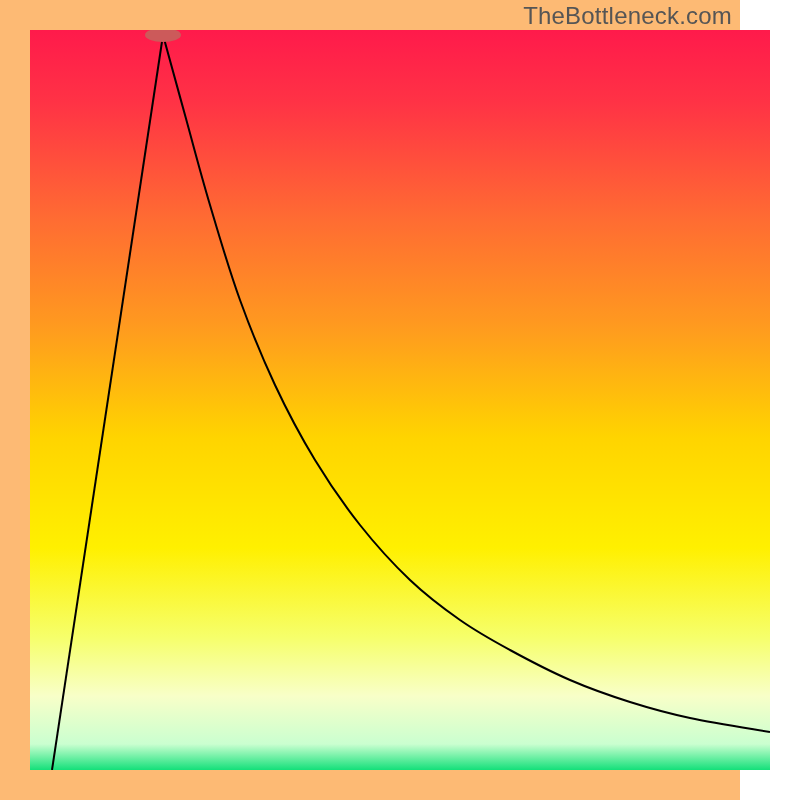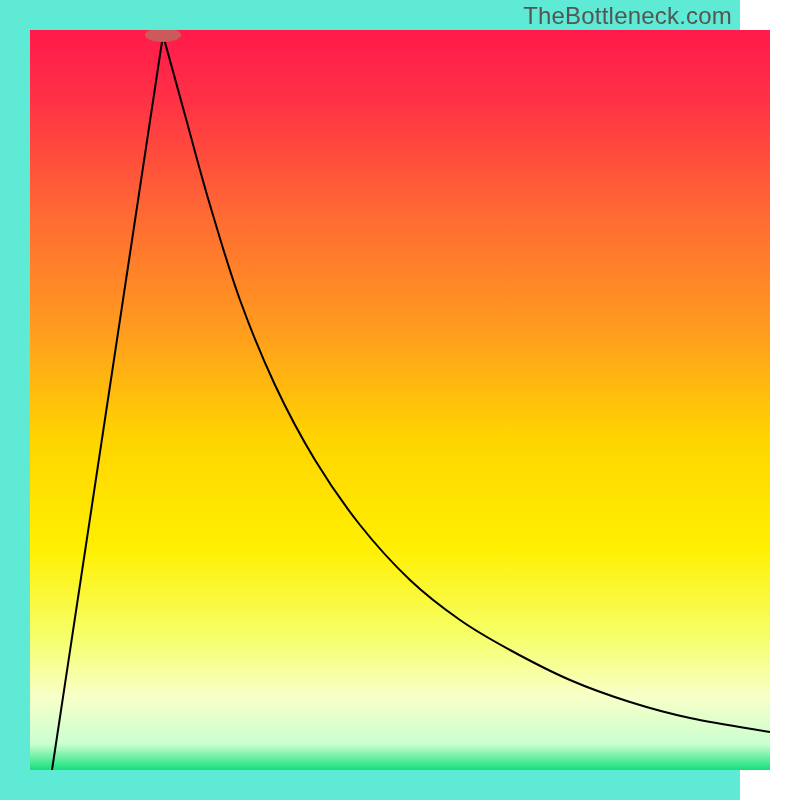--- a/index.html
+++ b/index.html
@@ -8,21 +8,21 @@
     width: 800px;
     height: 800px;
     overflow: hidden;
     background: #fff;
     font-family: Arial, Helvetica, sans-serif;
   }
   .frame {
     position: relative;
     width: 740px;
     height: 800px;
-    background: #5eead4;
+    background: #fdba74;
   }
   .watermark {
     position: absolute;
     top: 2px;
     right: 8px;
     color: #555;
     font-size: 24px;
     font-weight: 400;
     z-index: 5;
     letter-spacing: 0.2px;

